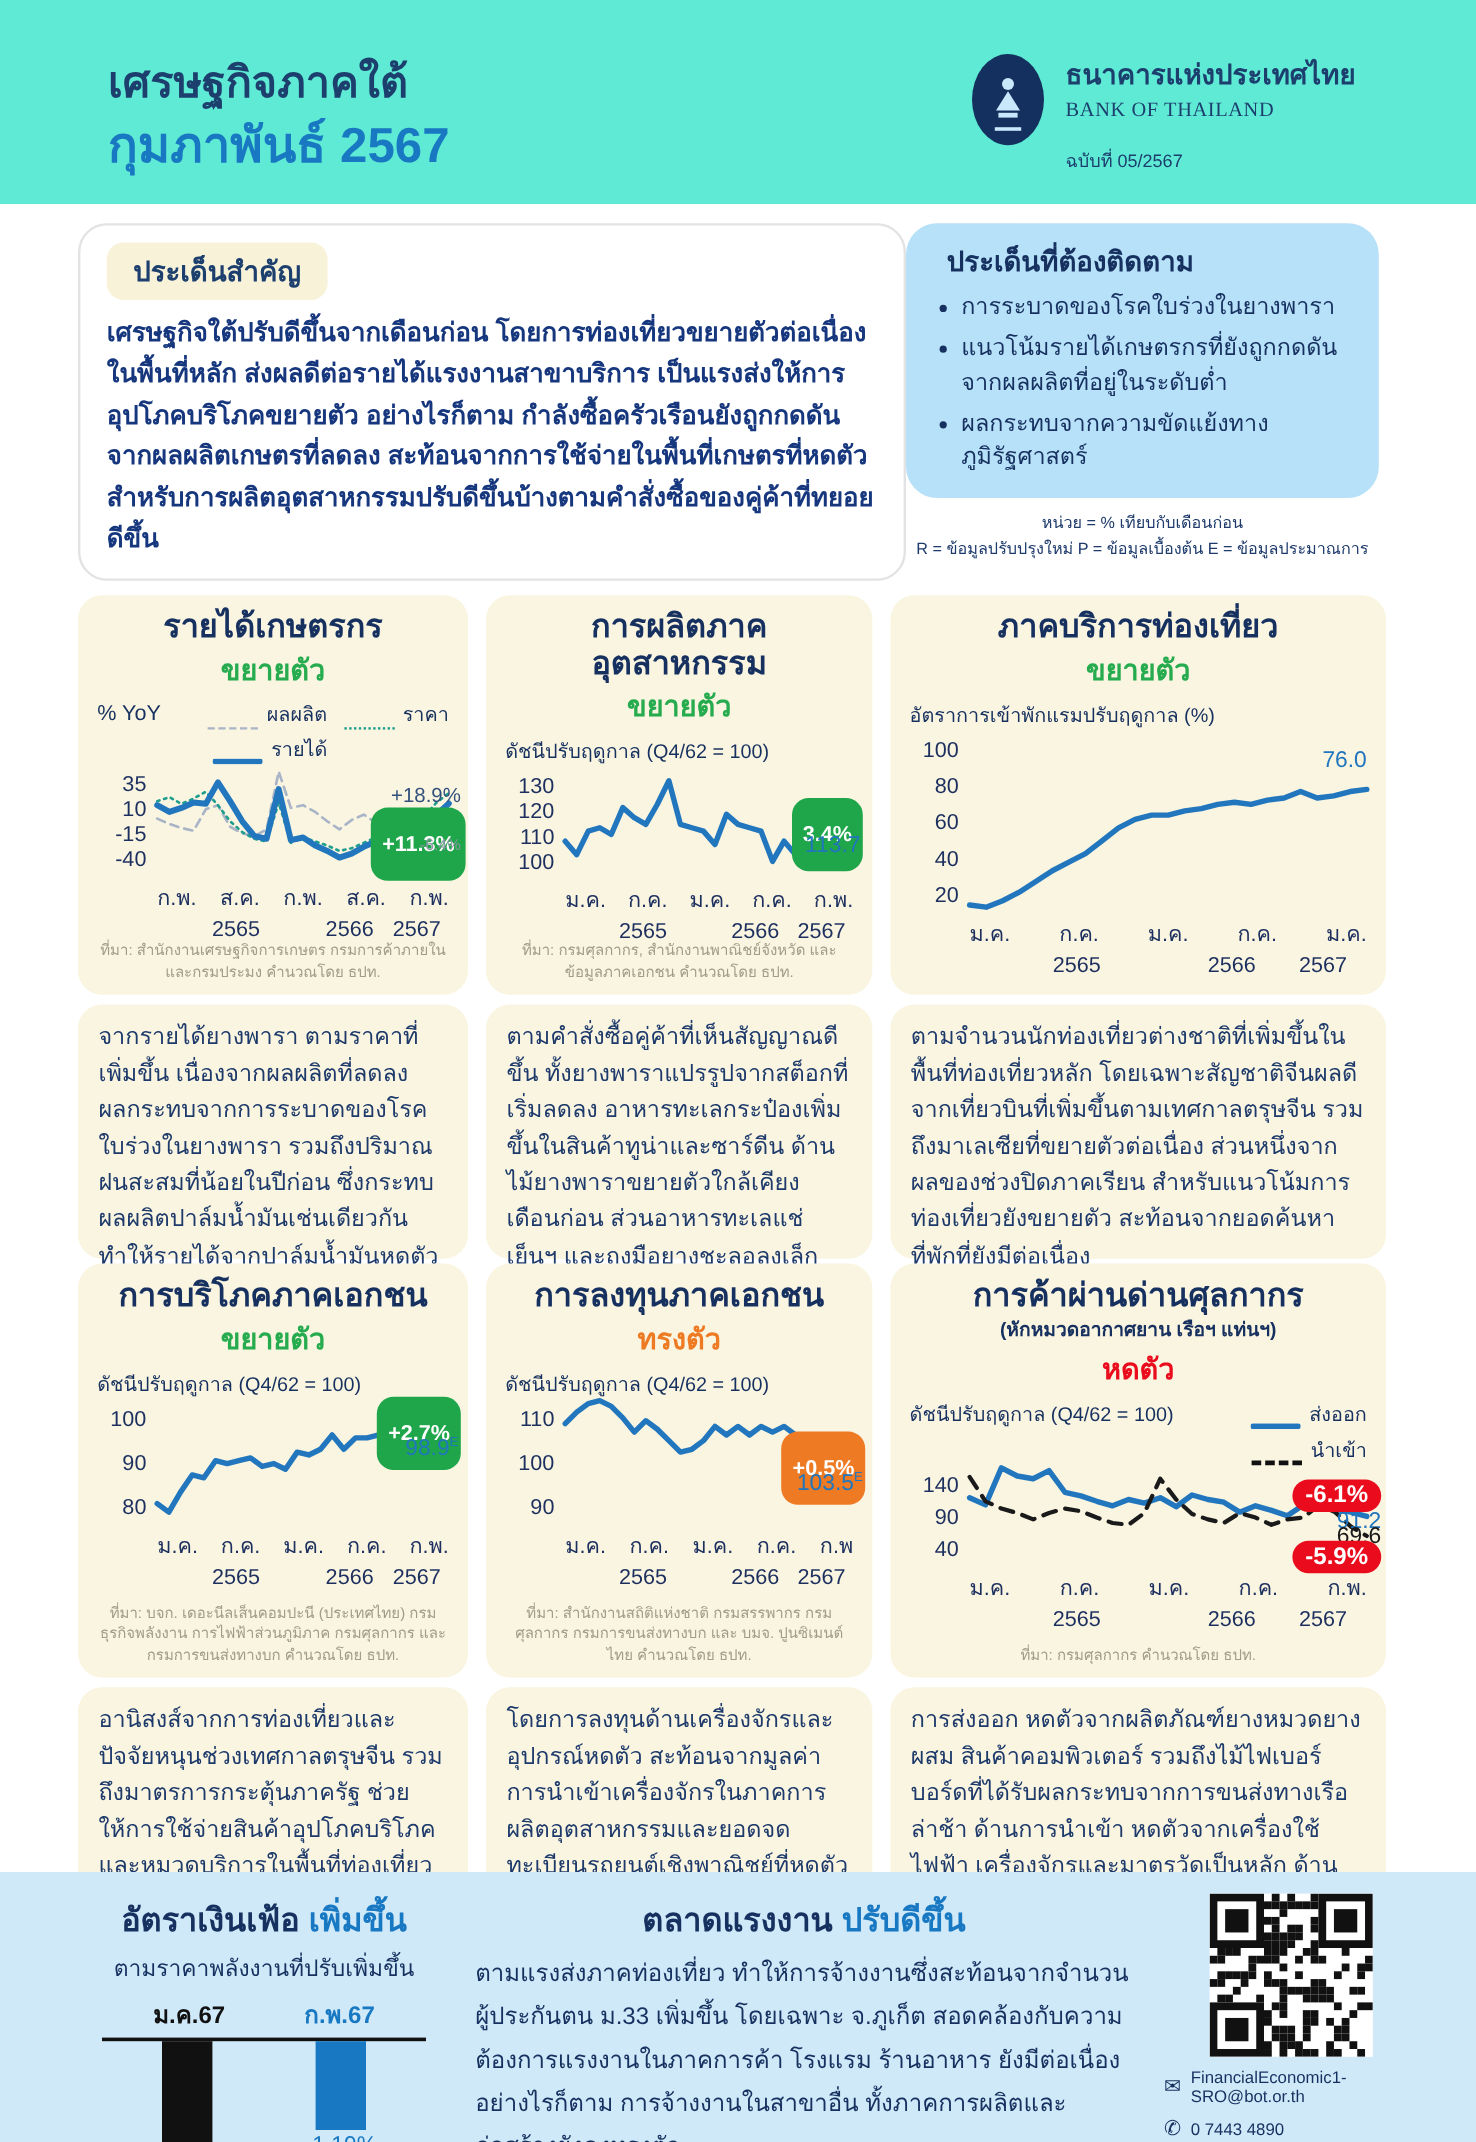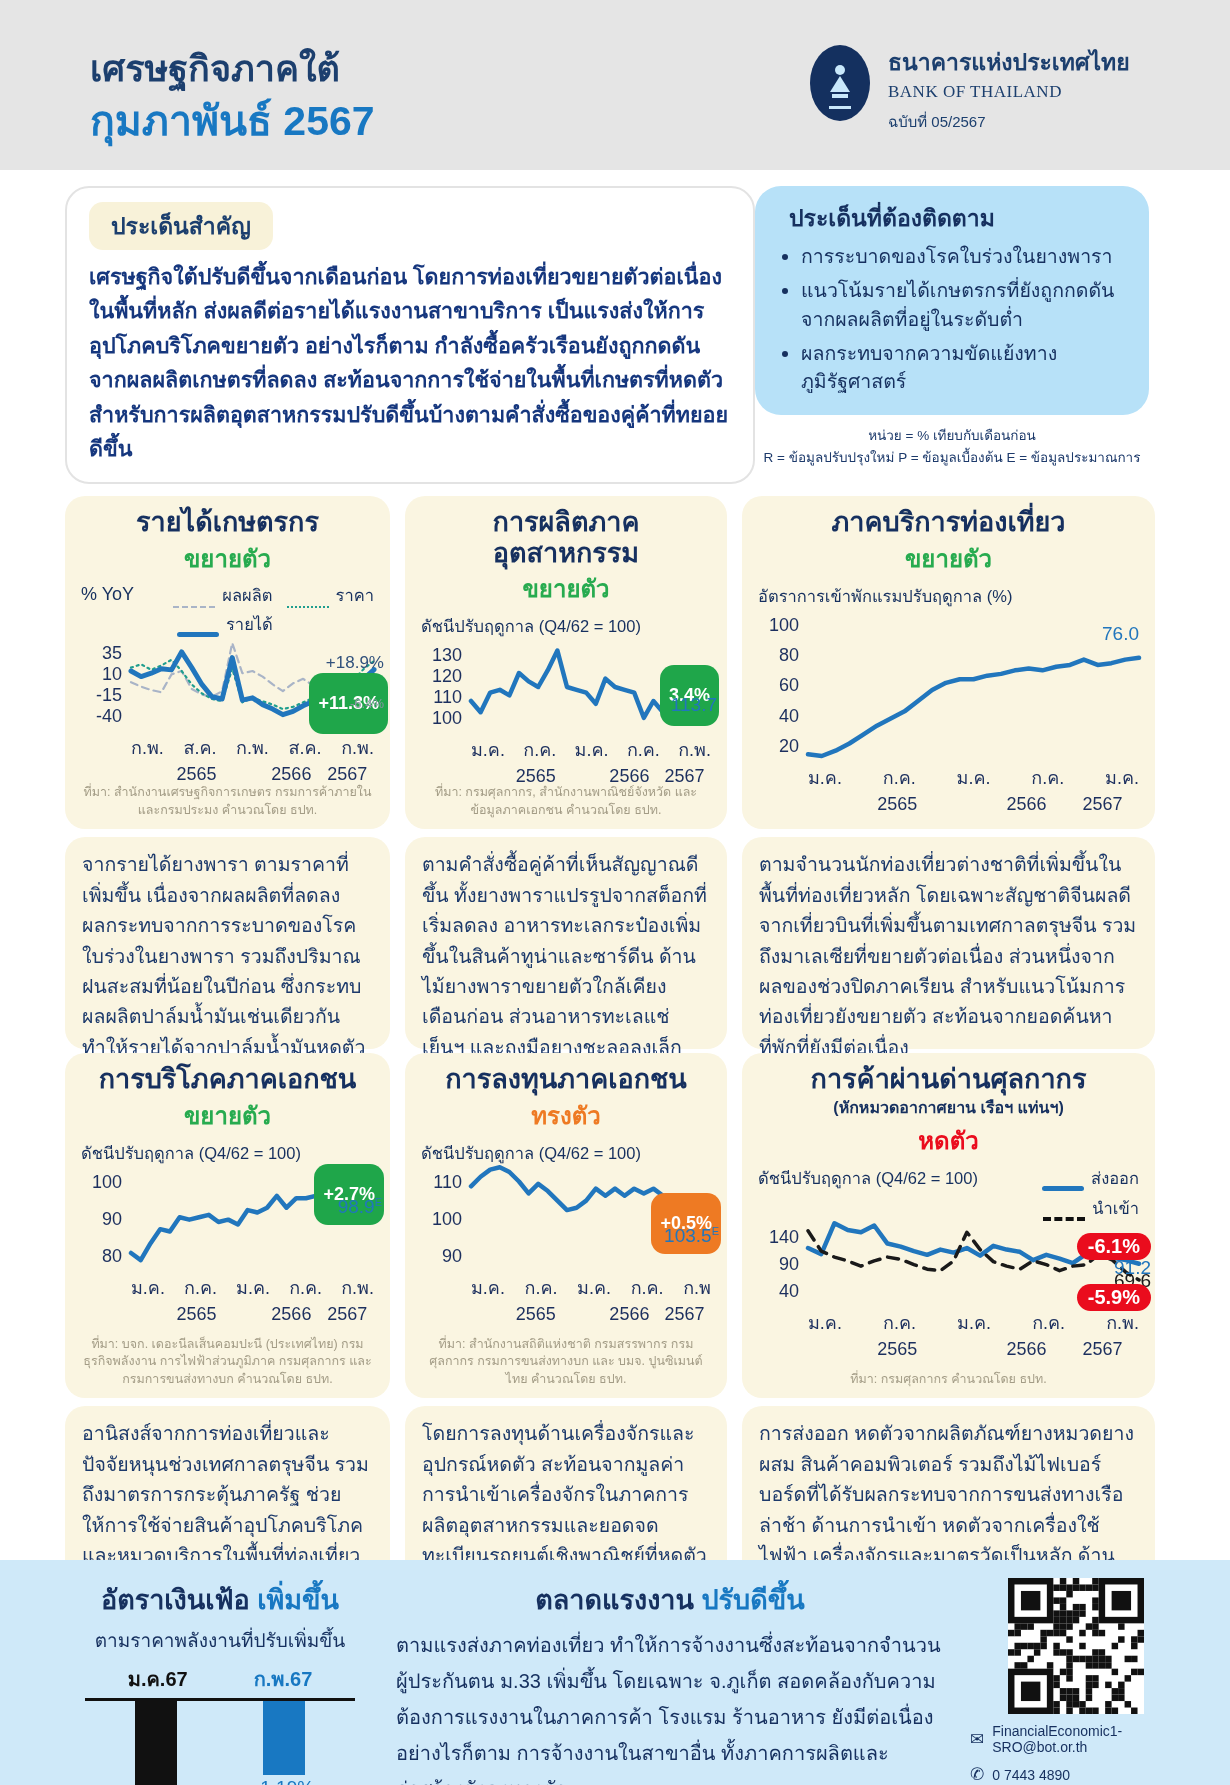--- a/index.html
+++ b/index.html
@@ -1,25 +1,25 @@
 <!DOCTYPE html>
 <html><head>
 <meta charset="utf-8">
 <style>
   html,body{margin:0;padding:0;}
   .page{position:relative;width:1230px;height:1785px;background:#ffffff;overflow:hidden;
         font-family:"Liberation Sans","DejaVu Sans",sans-serif;color:#16305f;}
   
-  .header{height:170px;background:#e5e5e5;position:relative;}
+  .header{height:170px;background:#5eead4;position:relative;}
   .title1{position:absolute;left:90px;top:40px;font-size:36px;font-weight:bold;color:#1c3f6e;}
   .title2{position:absolute;left:90px;top:88px;font-size:41px;font-weight:bold;color:#1878c2;}
   .brand{position:absolute;left:808px;top:44px;display:flex;gap:16px;align-items:flex-start;}
   .brand-text .th{font-size:23px;font-weight:bold;color:#1c3f6e;}
   .brand-text .en{font-family:"Liberation Serif","DejaVu Serif",serif;font-size:17px;color:#1c3f6e;letter-spacing:.5px;margin-top:2px;}
-  .brand-text .issue{font-size:15px;color:#1c3f6e;margin-top:8px;}
+  .brand-text .issue{font-size:15px;color:#1c3f6e;margin-top:20px;}
   
   .content{padding:0 65px;}
   .key-row{display:flex;margin-top:16px;align-items:flex-start;}
   .key-box{width:690px;box-sizing:border-box;background:#fff;border:2px solid #e3e3e3;border-radius:24px;padding:14px 22px 16px;min-height:240px;}
   .key-label{display:inline-block;background:#f8f2d9;border-radius:14px;padding:6px 22px;font-size:23px;font-weight:bold;color:#1c3f6e;}
   .key-text{margin-top:10px;font-size:21.5px;font-weight:bold;color:#16377e;line-height:1.6;}
   .watch-col{width:394px;}
   .watch-box{background:#b7e1f8;border-radius:26px;padding:14px 20px 14px;}
   .watch-title{font-size:23px;font-weight:bold;color:#16305f;margin-left:14px;}
   .watch-box ul{margin:6px 0 0;padding-left:26px;}

